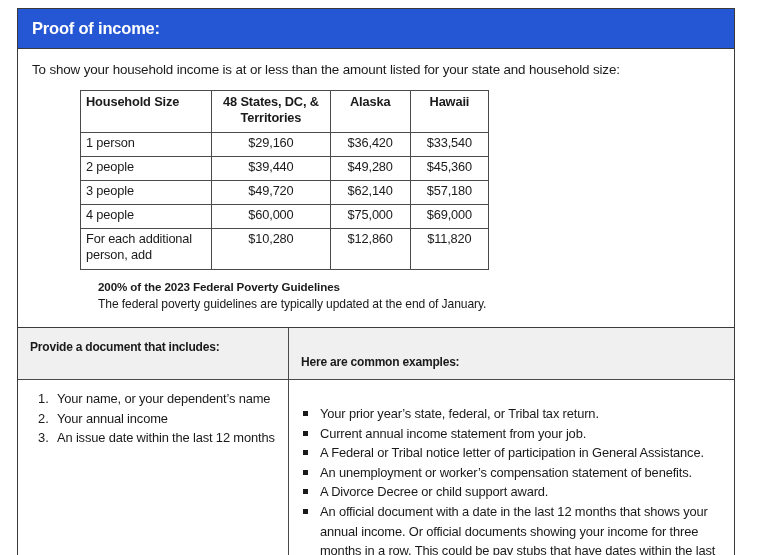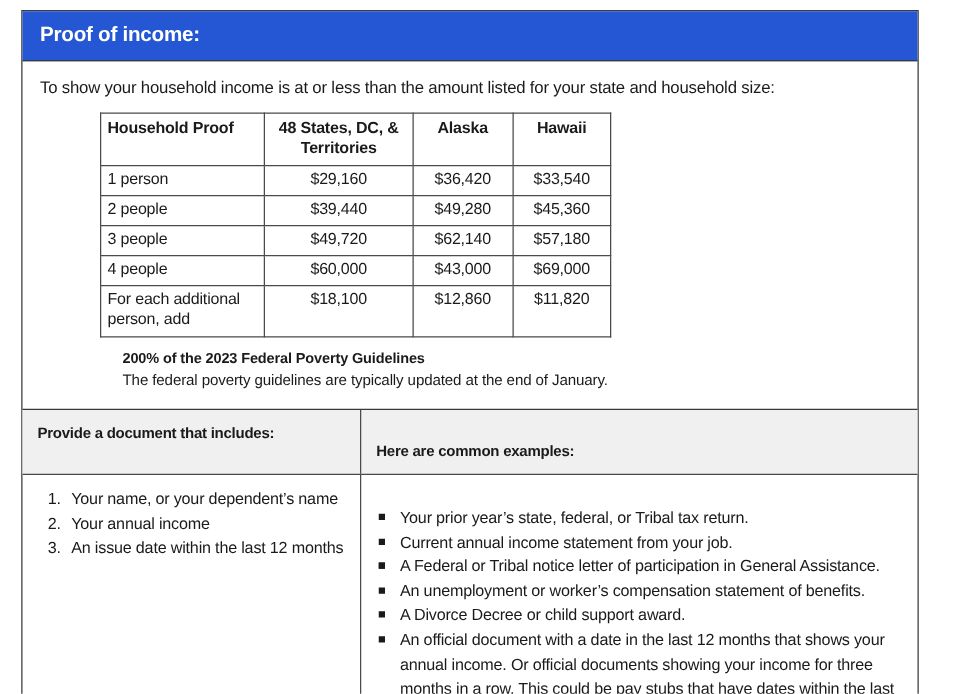--- a/index.html
+++ b/index.html
@@ -219,21 +219,21 @@
       <div class="income-table-wrap">
         <table class="income-table">
           <colgroup>
             <col class="col-size">
             <col class="col-48">
             <col class="col-ak">
             <col class="col-hi">
           </colgroup>
           <thead>
             <tr>
-              <th class="c-size">Household Proof</th>
+              <th class="c-size">Household Size</th>
               <th>48 States, DC, &amp; Territories</th>
               <th>Alaska</th>
               <th>Hawaii</th>
             </tr>
           </thead>
           <tbody>
             <tr>
               <td class="c-size">1 person</td>
               <td class="c-val">$29,160</td>
               <td class="c-val">$36,420</td>
@@ -247,26 +247,26 @@
             </tr>
             <tr>
               <td class="c-size">3 people</td>
               <td class="c-val">$49,720</td>
               <td class="c-val">$62,140</td>
               <td class="c-val">$57,180</td>
             </tr>
             <tr>
               <td class="c-size">4 people</td>
               <td class="c-val">$60,000</td>
-              <td class="c-val">$43,000</td>
+              <td class="c-val">$75,000</td>
               <td class="c-val">$69,000</td>
             </tr>
             <tr class="tall">
               <td class="c-size">For each additional person, add</td>
-              <td class="c-val">$18,100</td>
+              <td class="c-val">$10,280</td>
               <td class="c-val">$12,860</td>
               <td class="c-val">$11,820</td>
             </tr>
           </tbody>
         </table>
       </div>
 
       <div class="footnote">
         <div class="footnote-strong">200% of the 2023 Federal Poverty Guidelines</div>
         <div class="footnote-note">The federal poverty guidelines are typically updated at the end of January.</div>

